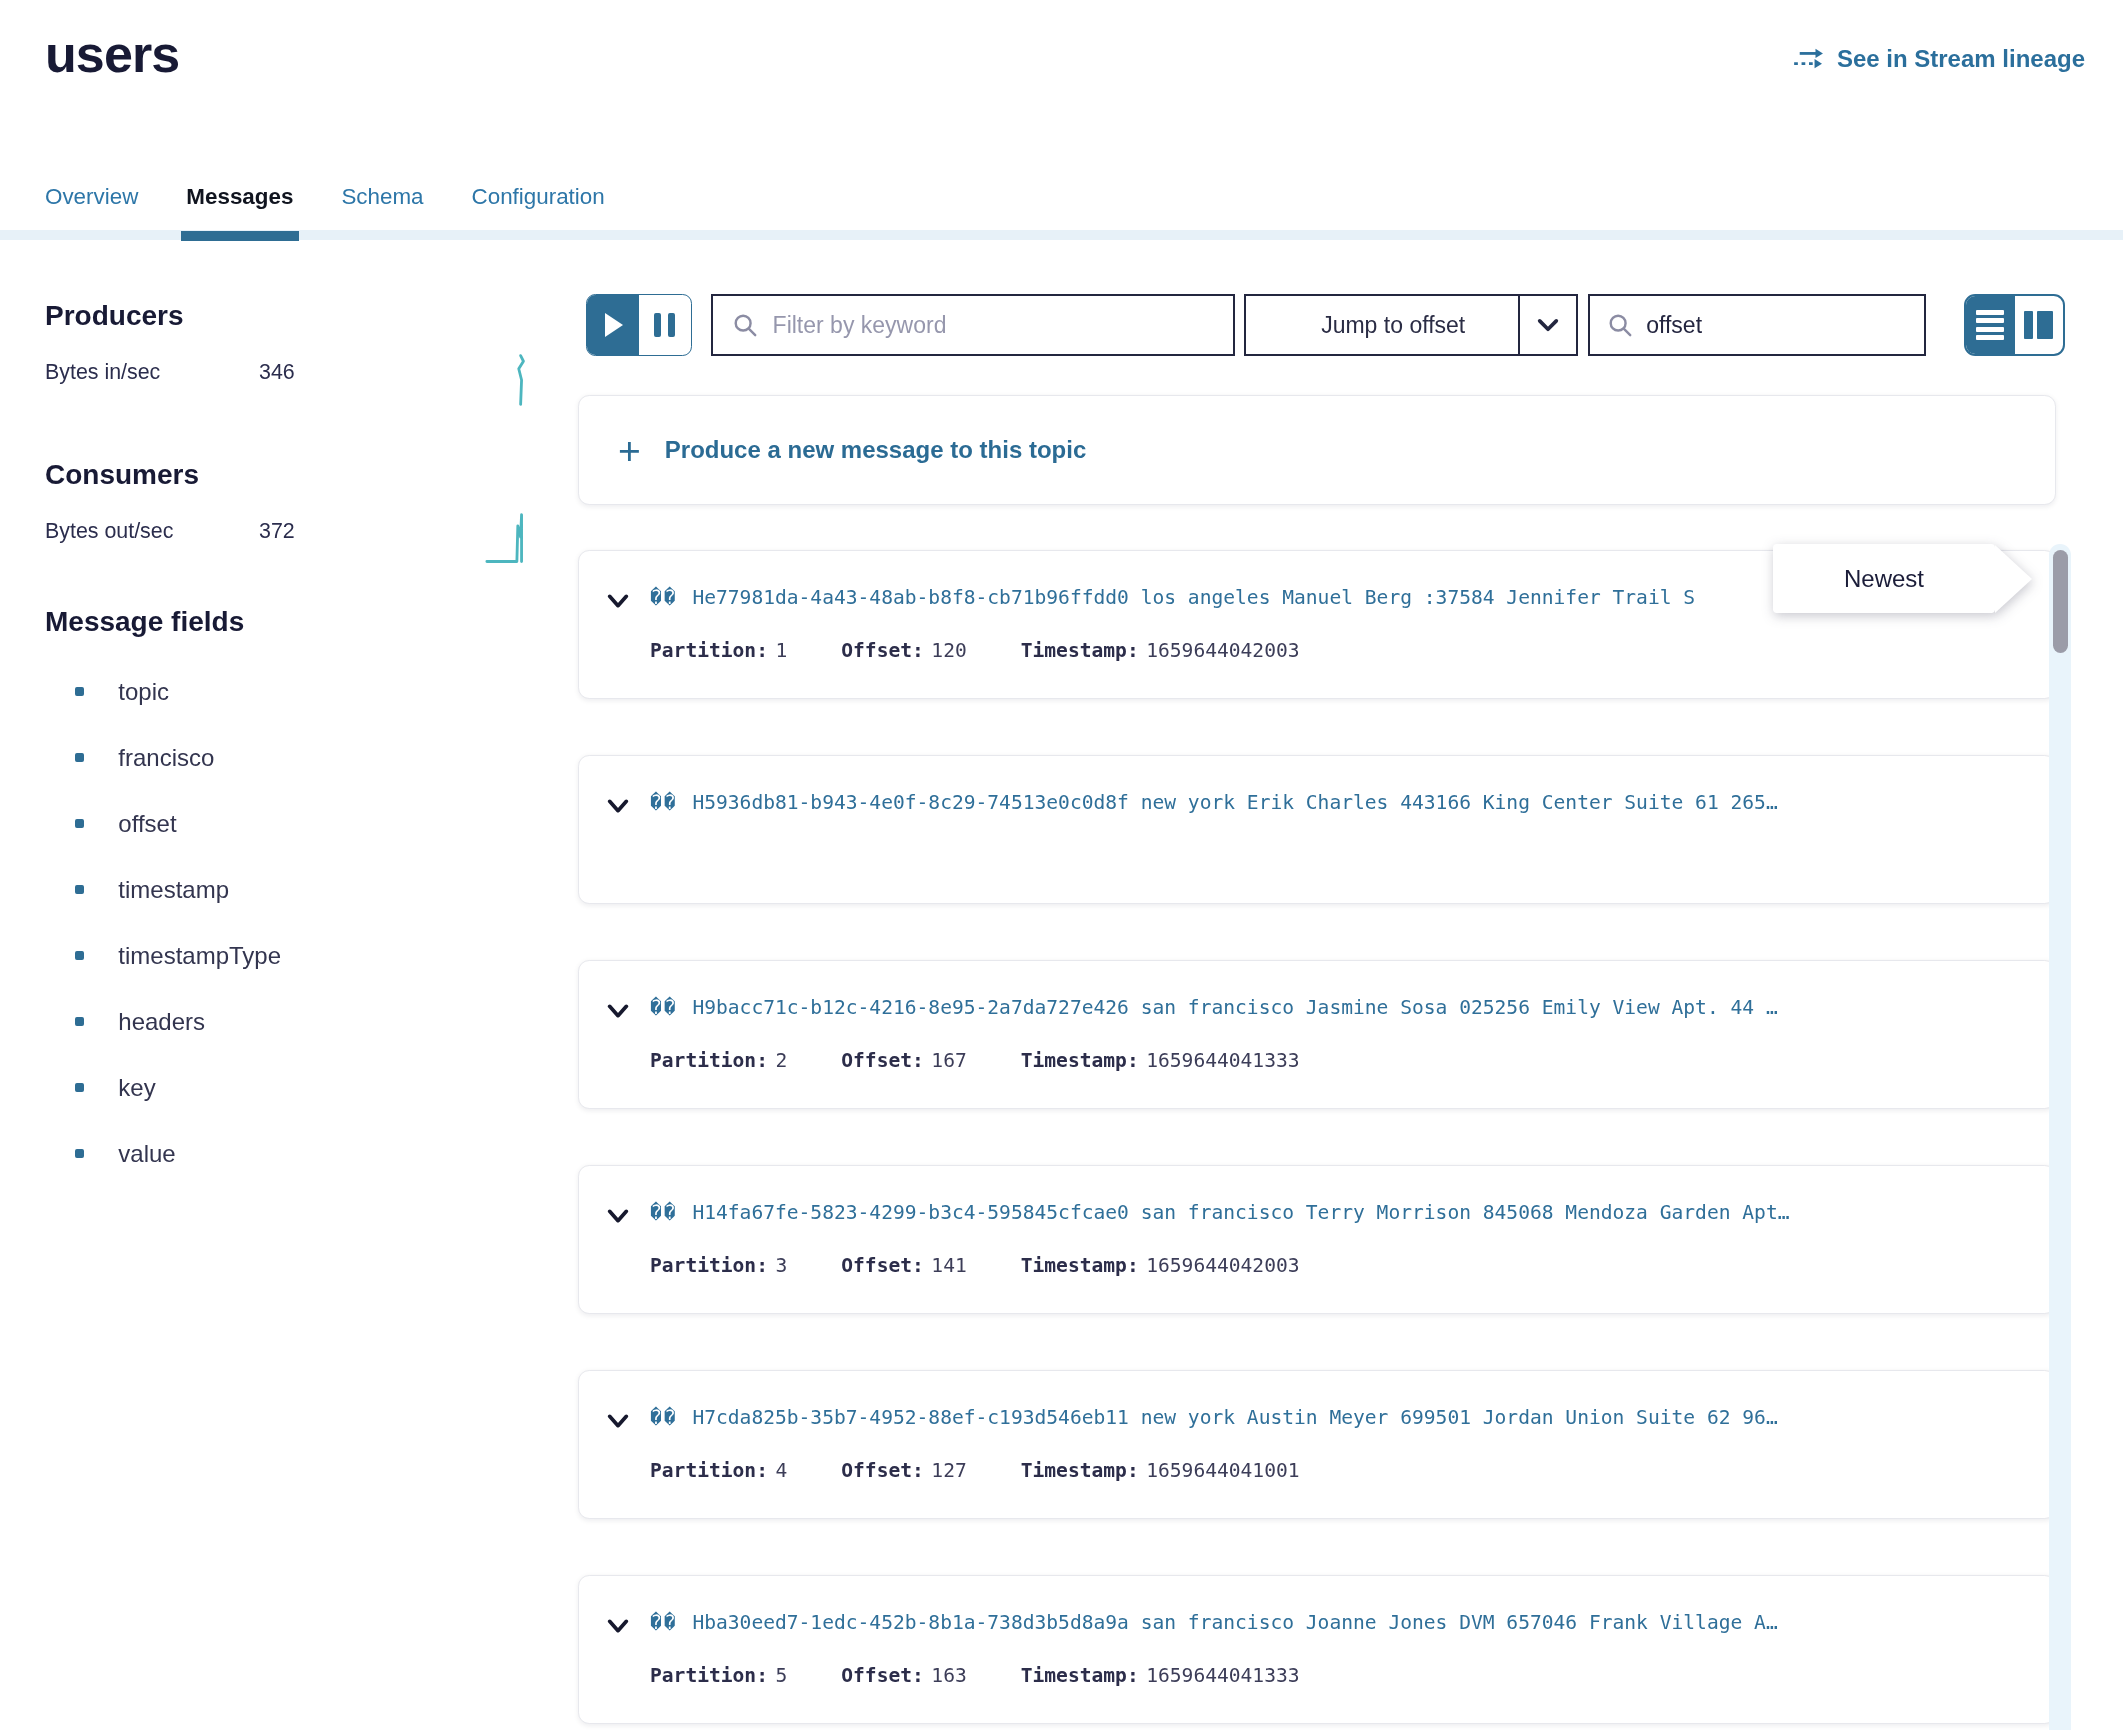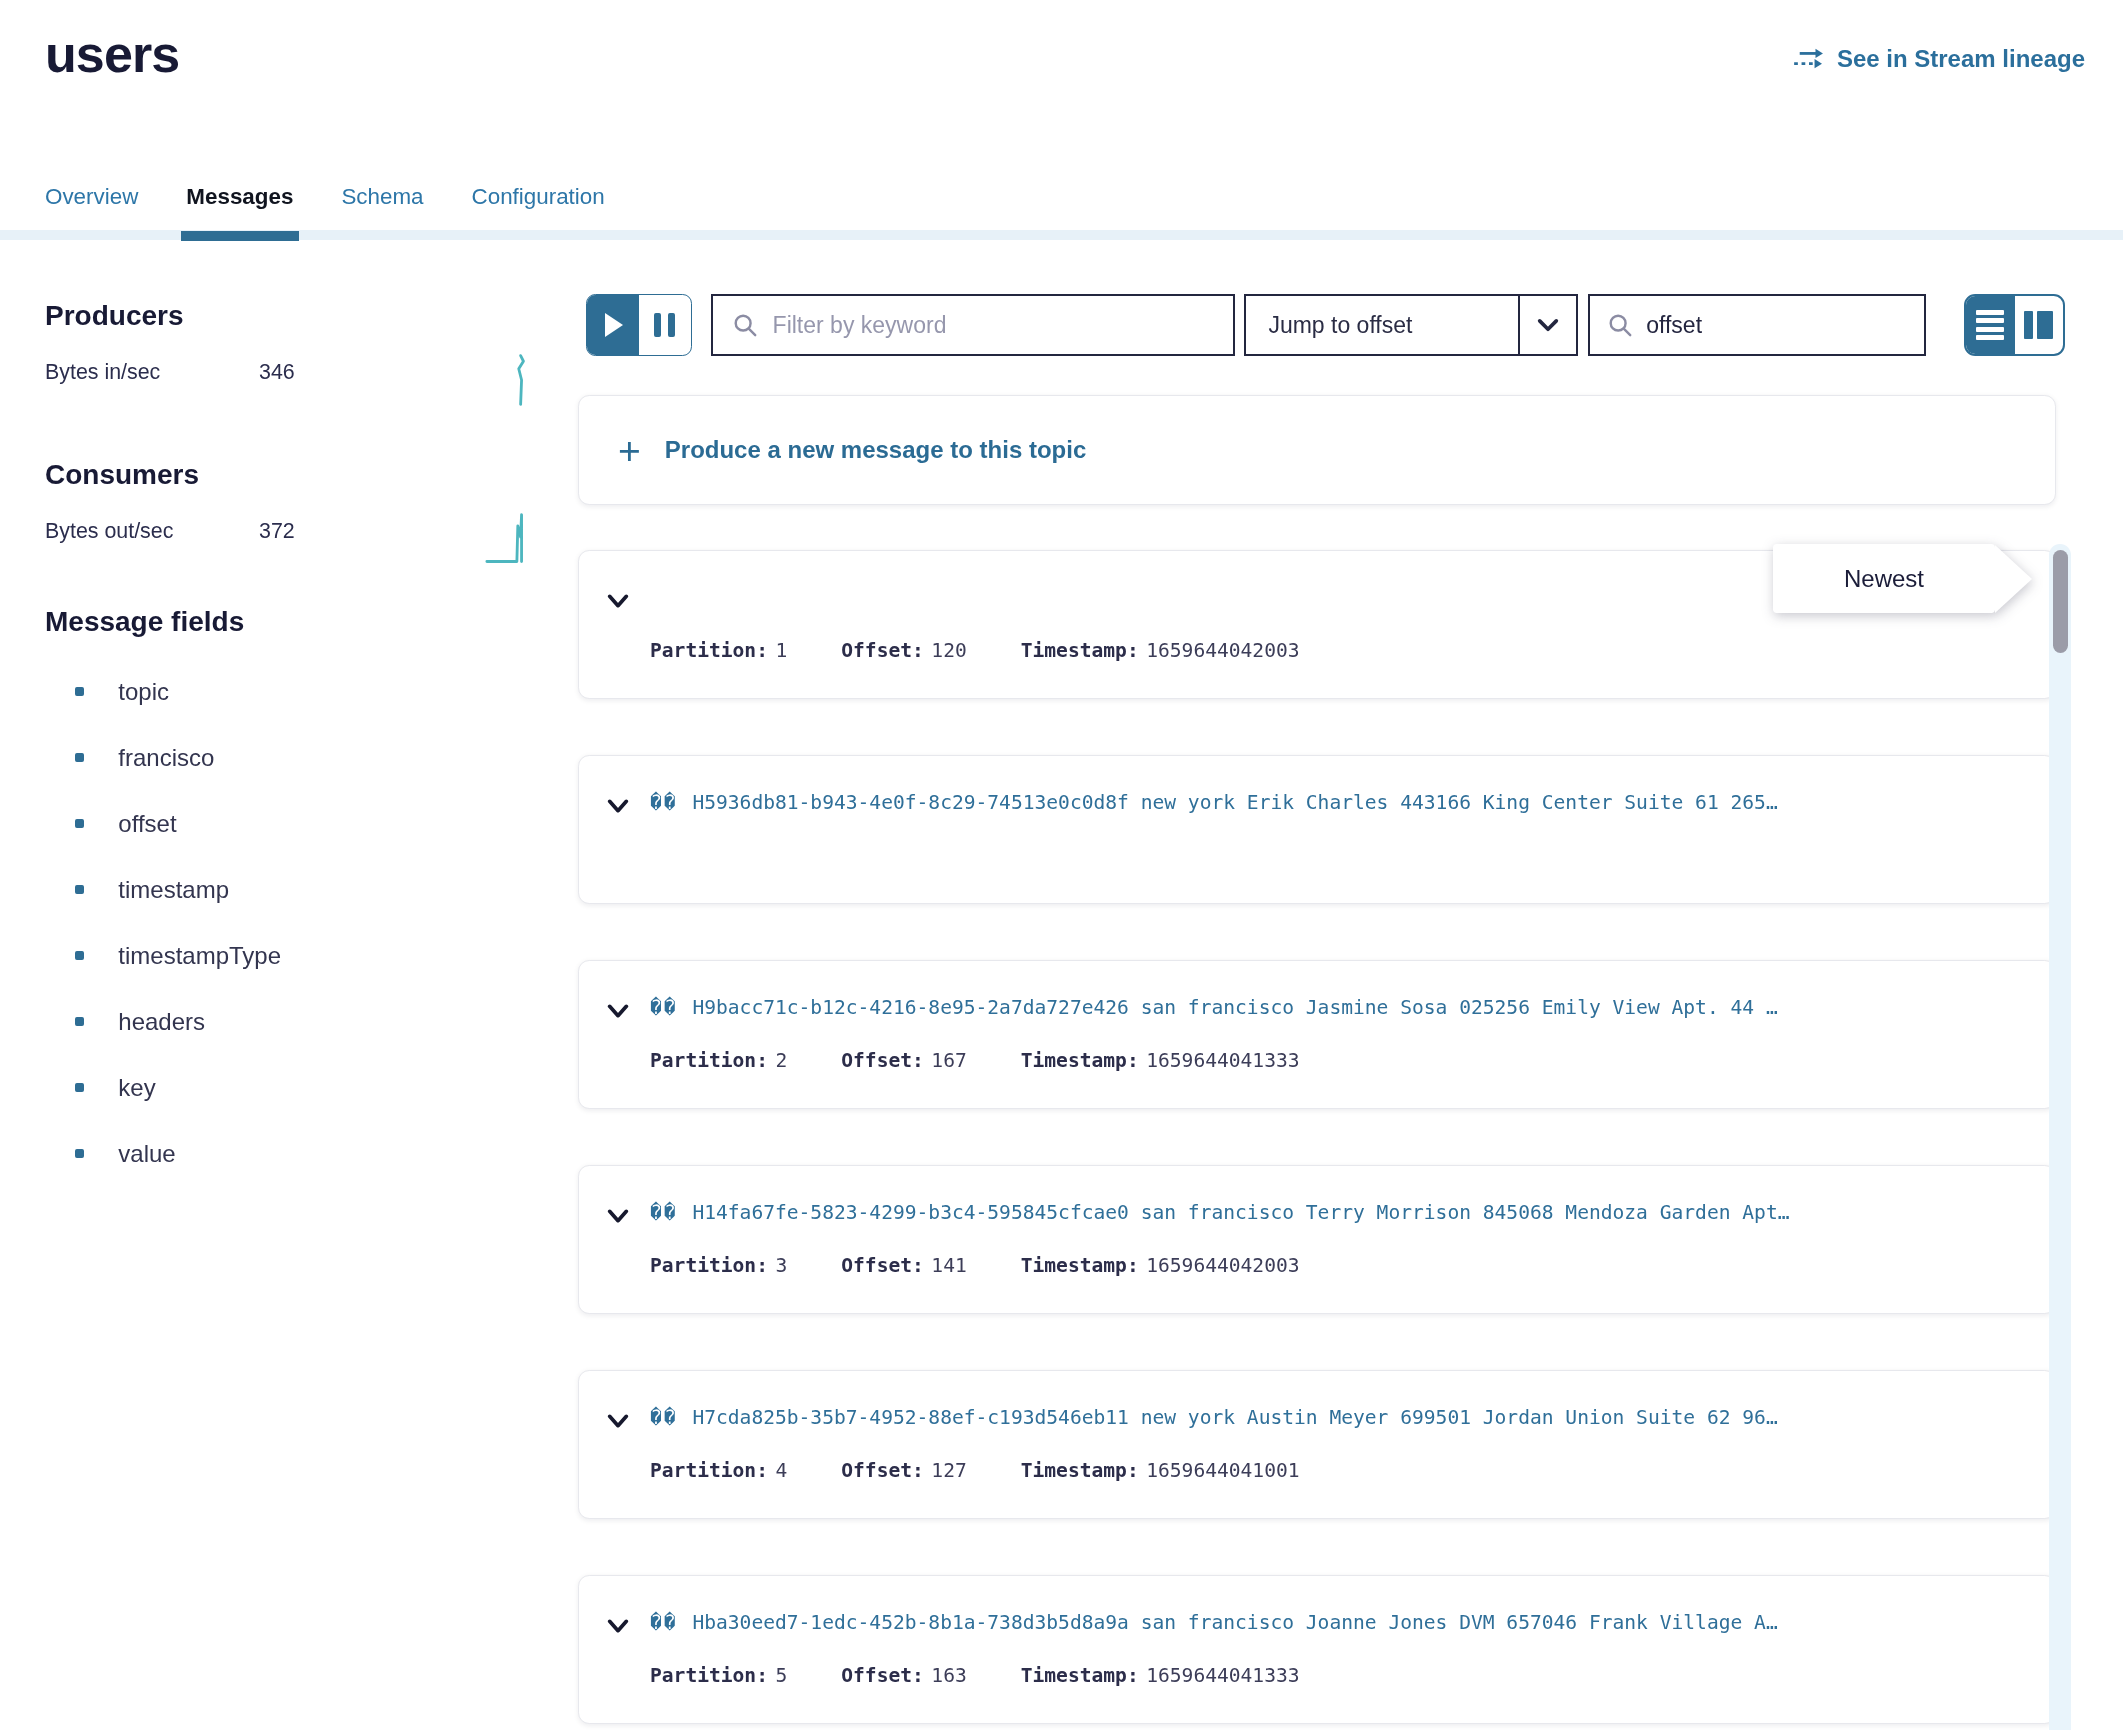--- a/index.html
+++ b/index.html
@@ -46,21 +46,21 @@
   .pp-seg{flex:1;display:flex;align-items:center;justify-content:center;}
   .pp-play{background:#2e6d94;}
   .play-tri{width:0;height:0;border-left:18.6px solid #ffffff;border-top:12px solid transparent;border-bottom:12px solid transparent;margin-left:3.7px;}
   .pause-bars{display:flex;gap:6.5px;}
   .pause-bars span{display:block;width:7.5px;height:24px;background:#2e6d94;border-radius:1.9px;}
   .input-like{position:absolute;top:0;height:62px;border:2.8px solid #23263f;border-radius:0;
     box-sizing:border-box;display:flex;align-items:center;background:#fff;}
   .filter-box{left:133px;width:524px;padding-left:18.6px;gap:13px;}
   .filter-input{border:none;outline:none;flex:1;font-size:23px;color:#23253f;font-family:"Liberation Sans",sans-serif;background:transparent;}
   .filter-input::placeholder{color:#9697ad;}
-  .jump-box{left:666px;width:334px;cursor:pointer;}
+  .jump-box{left:666px;width:334px;cursor:pointer;text-align:center;}
   .jump-label{flex:1;padding-left:22.4px;font-size:23px;color:#2a2c44;}
   .jump-chevron{width:56px;height:100%;display:flex;align-items:center;justify-content:center;border-left:2.8px solid #23263f;}
   .offset-box{left:1010px;width:338px;padding-left:17px;gap:11.2px;}
   .offset-input{border:none;outline:none;flex:1;font-size:23px;color:#23253f;font-family:"Liberation Sans",sans-serif;background:transparent;}
   .view-toggle{position:absolute;left:1386px;top:0;width:101px;height:62px;display:flex;
     border:2.8px solid #2e6d94;border-radius:11.2px;overflow:hidden;box-sizing:border-box;background:#fff;}
   .vt-seg{flex:1;display:flex;align-items:center;justify-content:center;cursor:pointer;}
   .vt-list{background:#2e6d94;}
   .list-icon{display:flex;flex-direction:column;gap:3.7px;}
   .list-icon span{display:block;width:28px;height:4.7px;background:#ffffff;border-radius:0.9px;}
@@ -256,20 +256,23 @@
       </div>
     </div>
 
     <div class="message-list">
   <div class="card msg-card">
     <span class="msg-chevron">
       <svg width="26" height="26" viewBox="0 0 28 28">
               <polyline points="5,9 14,19 23,9" fill="none" stroke="#17192e" stroke-width="4" stroke-linecap="round" stroke-linejoin="round"></polyline>
             </svg>
     </span>
+    <div class="msg-line">
+      <span class="msg-key-glyphs">��</span><span>He77981da-4a43-48ab-b8f8-cb71b96ffdd0 los angeles Manuel Berg :37584 Jennifer Trail S</span>
+    </div>
     <div class="msg-meta">
       <span class="meta-label">Partition:</span><span class="meta-val">1</span><span class="meta-gap"></span><span class="meta-label">Offset:</span><span class="meta-val">120</span><span class="meta-gap"></span><span class="meta-label">Timestamp:</span><span class="meta-val">1659644042003</span>
     </div>
   </div>
 
   <div class="card msg-card">
     <span class="msg-chevron">
       <svg width="26" height="26" viewBox="0 0 28 28">
               <polyline points="5,9 14,19 23,9" fill="none" stroke="#17192e" stroke-width="4" stroke-linecap="round" stroke-linejoin="round"></polyline>
             </svg>

